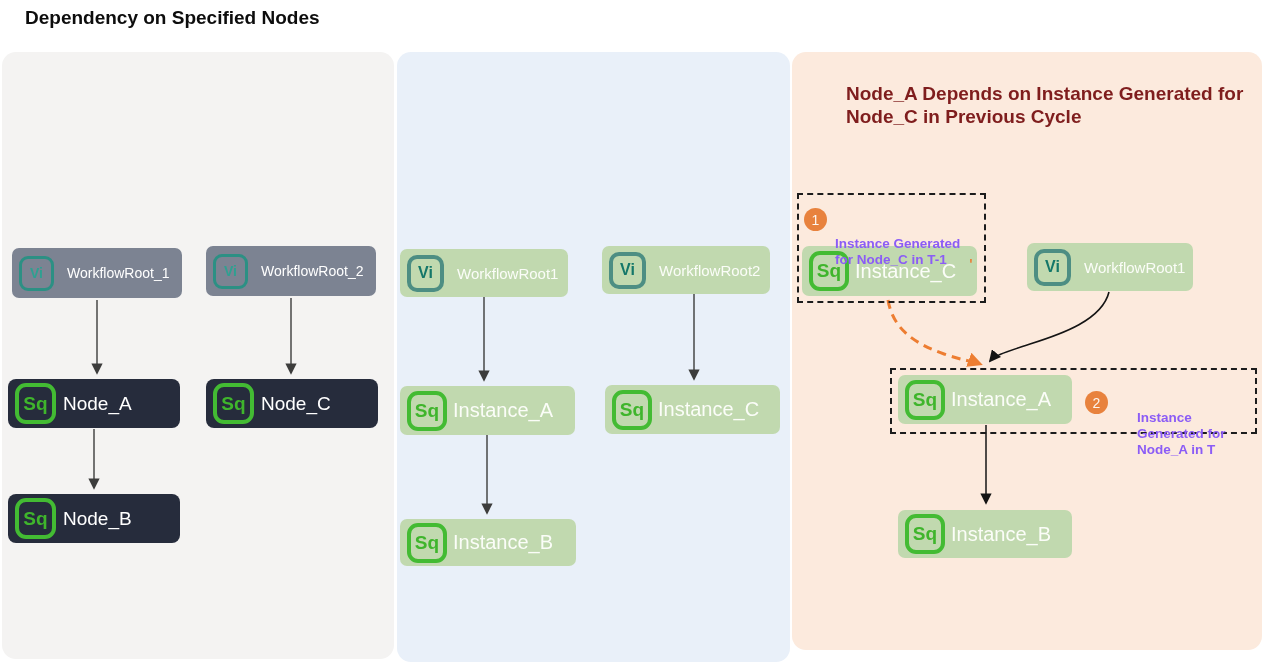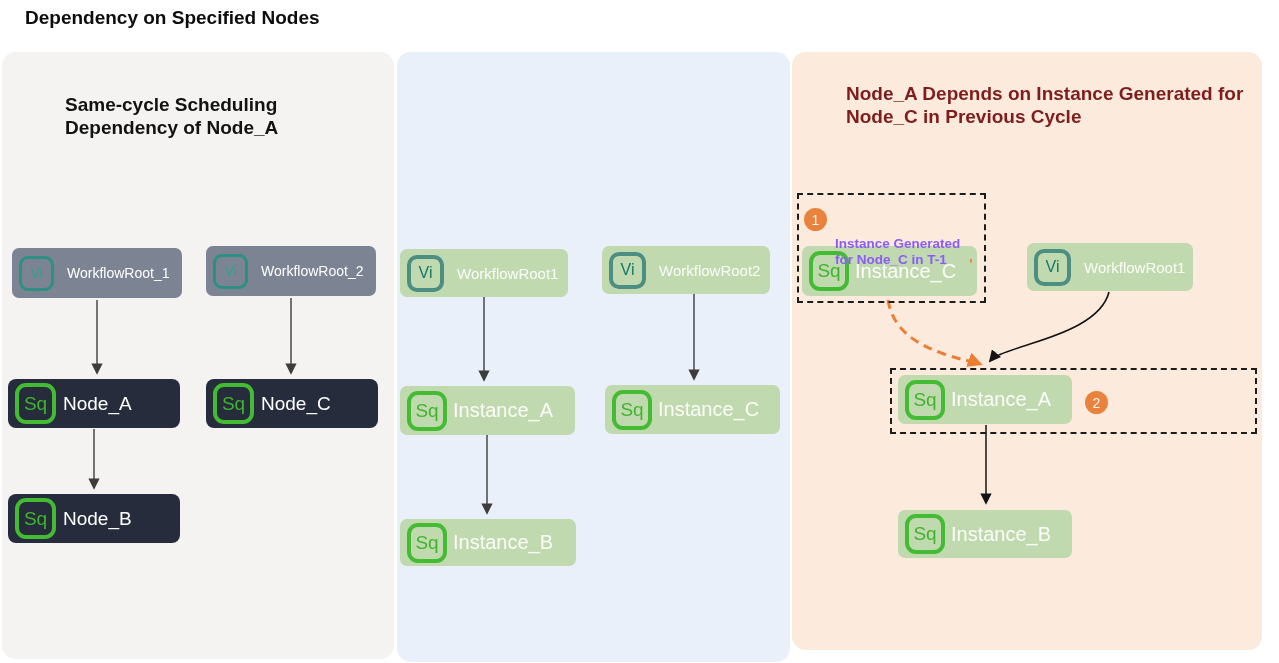--- a/index.html
+++ b/index.html
@@ -22,21 +22,21 @@
   
   svg.overlay { position:absolute; left:0; top:0; z-index:1; pointer-events:none; }
 
   
   .dashed-box { position:absolute; border:2px dashed #1c1c1c; background:transparent; z-index:2; }
   #dashed-1 { left:797px; top:193px; width:185px; height:106px; }
   #dashed-2 { left:890px; top:368px; width:363px; height:62px; }
 
   
   .node { position:absolute; display:flex; align-items:center; color:#ffffff; z-index:3; box-sizing:border-box; }
-  .badge { flex:0 0 auto; display:flex; align-items:center; justify-content:center; font-weight:normal; border-style:solid; box-sizing:border-box; background:transparent; }
+  .badge { flex:0 0 auto; display:flex; align-items:center; justify-content:center; font-weight:bold; border-style:solid; box-sizing:border-box; background:transparent; }
 
   .n-gray  { background:#7c8392; border-radius:7px; width:170px; height:50px; padding-left:7px; gap:13px; font-size:14px; }
   .n-gray .badge { width:35px; height:35px; border-width:3px; border-radius:9px; border-color:#2c9084; color:#2fa091; font-size:14px; }
 
   .n-dark  { background:#262c3c; border-radius:8px; width:172px; height:49px; padding-left:7px; gap:7px; font-size:19px; }
   .n-dark .badge { width:41px; height:41px; border-width:4px; border-radius:11px; border-color:#43bb33; color:#3fb52c; font-size:19px; }
 
   .n-green-sm { background:#c1d9af; border-radius:7px; width:168px; height:48px; padding-left:7px; gap:13px; font-size:15px; color:#fbfdf8; }
   .n-green-sm .badge { width:37px; height:37px; border-width:4px; border-radius:10px; border-color:#4d8e83; color:#147769; font-size:16px; }
 
@@ -58,21 +58,20 @@
 <body>
 
 <div class="canvas">
 
   <h1 class="page-title">Dependency on Specified Nodes</h1>
 
   <div class="panel" id="panel1"></div>
   <div class="panel" id="panel2"></div>
   <div class="panel" id="panel3"></div>
 
-  <h2 class="panel-title" id="panel1-title">Same-cycle Scheduling Dependency of Node_A</h2>
   <h2 class="panel-title" id="panel3-title">Node_A Depends on Instance Generated for Node_C in Previous Cycle</h2>
 
   <svg class="overlay" width="1279" height="663" viewBox="0 0 1279 663">
     <defs>
       <marker id="ah-dark" viewBox="0 0 10 10" refX="8.5" refY="5" markerWidth="8" markerHeight="8" orient="auto-start-reverse">
         <path d="M0,0 L10,5 L0,10 z" fill="#3c3c3c"></path>
       </marker>
       <marker id="ah-black" viewBox="0 0 10 10" refX="8.5" refY="5" markerWidth="7.5" markerHeight="7.5" orient="auto-start-reverse">
         <path d="M0,0 L10,5 L0,10 z" fill="#141414"></path>
       </marker>
@@ -153,14 +152,15 @@
     <span>Instance_A</span>
   </div>
   <div class="node n-green-lg" style="left:898px; top:510px; width:174px; height:48px;">
     <span class="badge">Sq</span>
     <span>Instance_B</span>
   </div>
 
   <div class="num-circle" id="circle-1">1</div>
   <div class="anno-text" id="anno-1">Instance Generated for Node_C in T-1</div>
   <div class="num-circle" id="circle-2">2</div>
+  <div class="anno-text" id="anno-2">Instance Generated for Node_A in T</div>
 
 </div>
 
 </body></html>

